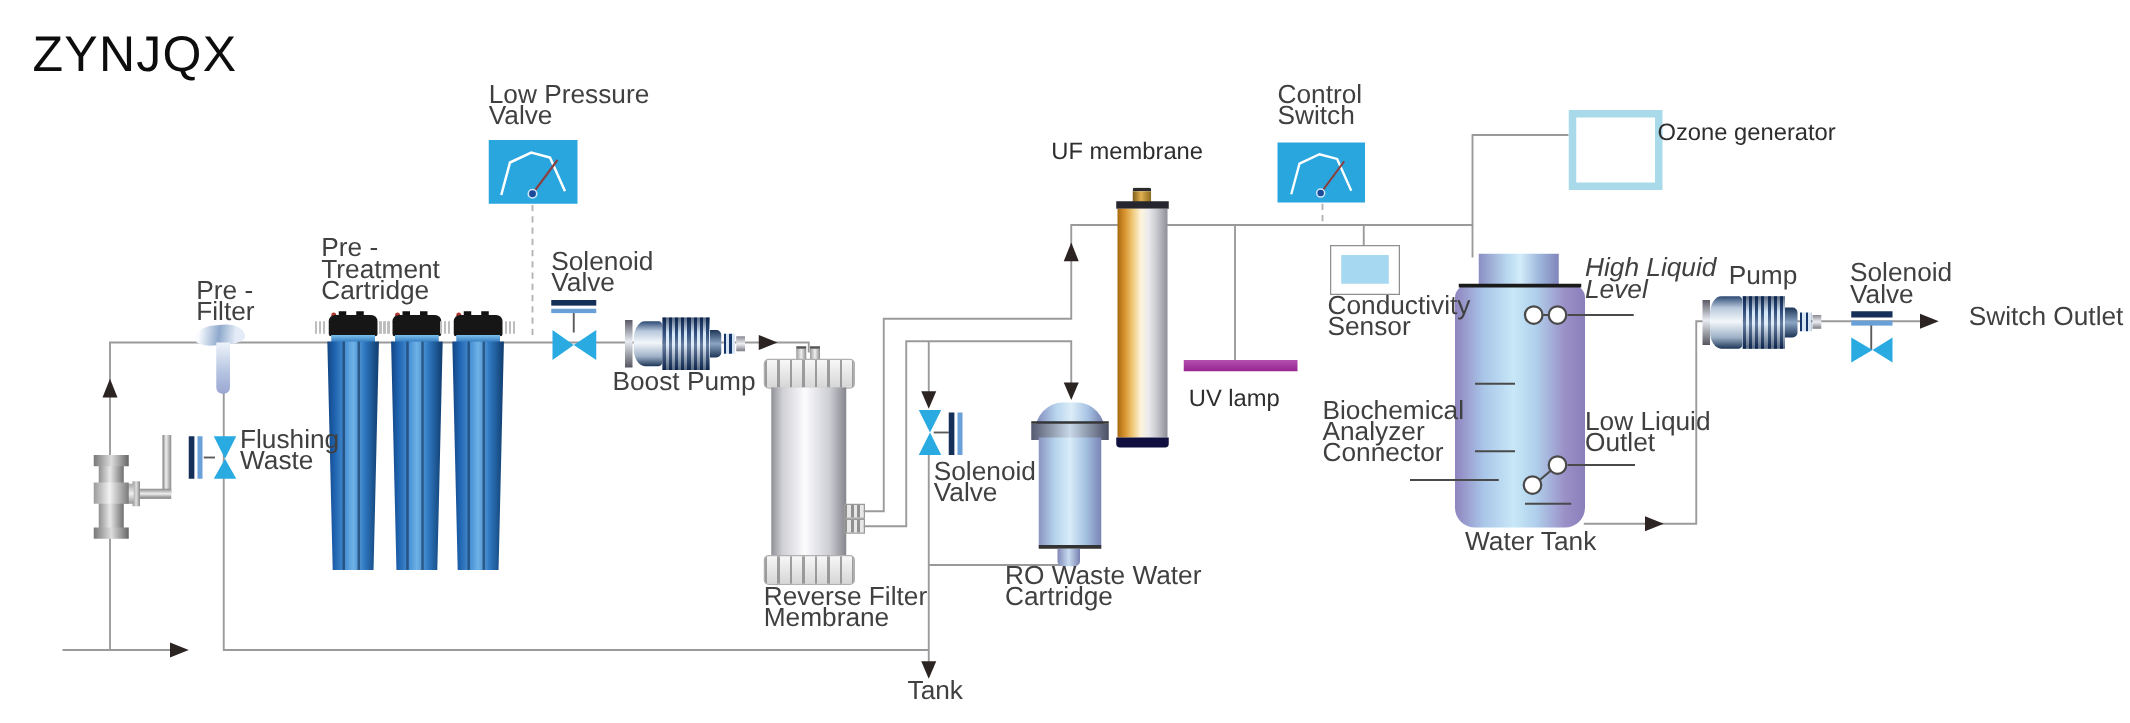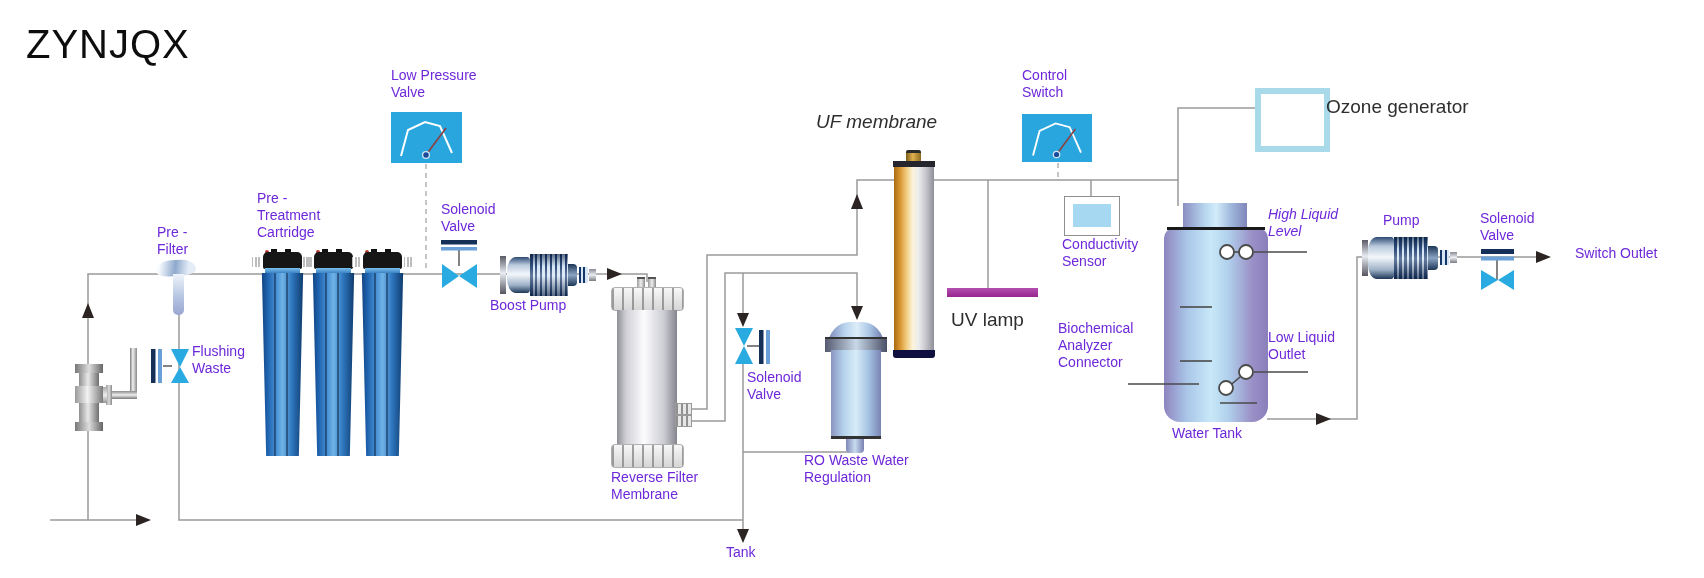--- a/index.html
+++ b/index.html
@@ -2,21 +2,21 @@
 <html><head>
 <meta charset="utf-8">
 <style>
   html,body{margin:0;padding:0;background:#fff;}
   .canvas{position:relative;width:1704px;height:578px;background:#ffffff;overflow:hidden;
           font-family:"Liberation Sans",sans-serif;color:#1c1c1c;padding-left:12px;}
   svg.layer{position:absolute;left:0;top:0;}
   #base-layer{z-index:1;}
   .equip{position:absolute;z-index:2;}
   #overlay-layer{z-index:3;}
-  .lbl{position:absolute;z-index:4;white-space:pre-line;font-size:14px;line-height:17px;color:#6d28d9;}
+  .lbl{position:absolute;z-index:4;white-space:pre-line;font-size:21px;line-height:17px;color:#404040;}
   .lbl.big{font-size:19px;line-height:22px;color:#2e2e2e;}
   .title{position:absolute;z-index:4;font-size:40px;letter-spacing:1px;color:#0d0d0d;}
   .part{position:absolute;}
   
   .gauge{background:#2aa6df;}
   
   .pump-flange{background:linear-gradient(180deg,#5a5a66,#e8ecf2 45%,#55555f);}
   .pump-bell{background:linear-gradient(180deg,#2d4a74 0%,#b9c9dc 22%,#f3f7fb 48%,#9fb2c8 78%,#1d3657 100%);
              border-radius:9px 3px 3px 9px / 14px 4px 4px 14px;}
   .pump-stripes{background:repeating-linear-gradient(90deg,#14366b 0 2.5px,#cfe2f5 2.5px 5px);}
@@ -270,23 +270,23 @@
   <div class="lbl" style="left:257px;top:190px;">Pre -
 Treatment
 Cartridge</div>
   <div class="lbl" style="left:192px;top:343px;">Flushing
 Waste</div>
   <div class="lbl" style="left:611px;top:469px;">Reverse Filter
 Membrane</div>
   <div class="lbl" style="left:747px;top:369px;">Solenoid
 Valve</div>
   <div class="lbl" style="left:804px;top:452px;">RO Waste Water
-Regulation</div>
+Cartridge</div>
   <div class="lbl" style="left:726px;top:544px;">Tank</div>
-  <div class="lbl big" style="left:816px;top:111px;font-style:italic;">UF membrane</div>
+  <div class="lbl big" style="left:841px;top:111px;">UF membrane</div>
   <div class="lbl big" style="left:951px;top:309px;">UV lamp</div>
   <div class="lbl" style="left:1022px;top:67px;">Control
 Switch</div>
   <div class="lbl" style="left:1062px;top:236px;">Conductivity
 Sensor</div>
   <div class="lbl" style="left:1058px;top:320px;">Biochemical
 Analyzer
 Connector</div>
   <div class="lbl" style="left:1172px;top:425px;">Water Tank</div>
   <div class="lbl" style="left:1268px;top:206px;font-style:italic;">High Liquid

